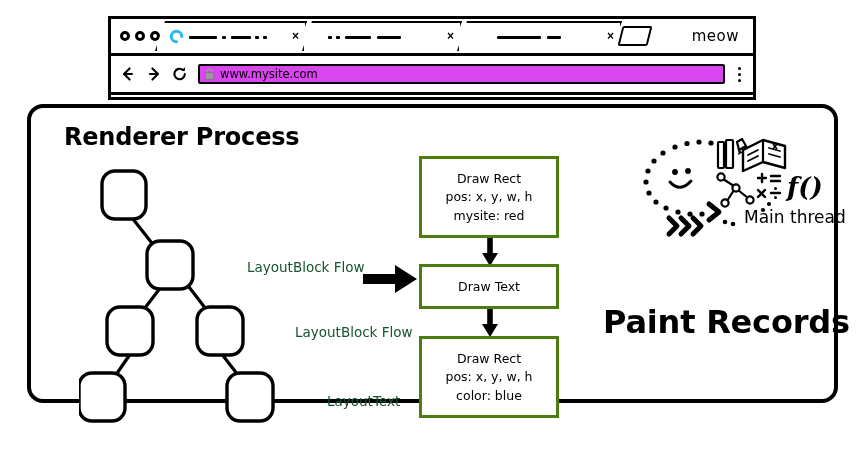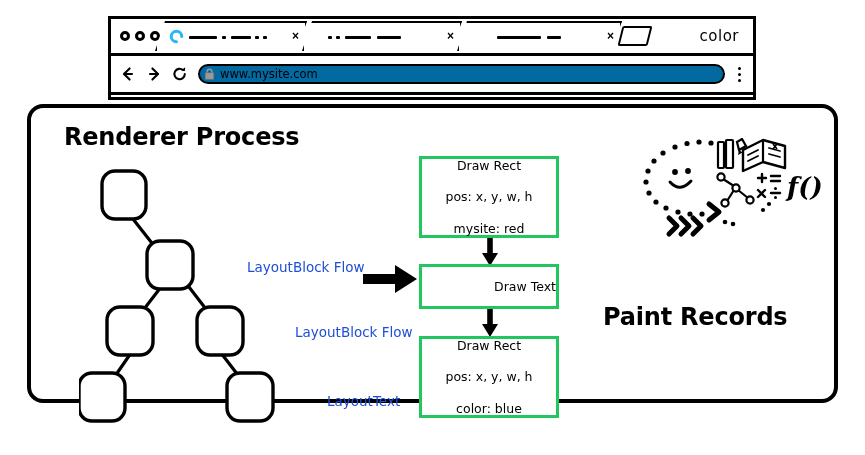--- a/index.html
+++ b/index.html
@@ -165,26 +165,26 @@
   .nav-btn {
     width: 16px;
     height: 16px;
     flex: 0 0 auto;
   }
   #url-bar {
     flex: 1 1 auto;
     height: 20px;
     border: 2.5px solid #000;
     box-sizing: border-box;
-    border-radius: 10px;
+    border-radius: 2px;
     display: flex;
     align-items: center;
     padding: 0 4px;
     gap: 5px;
-    background: #0369a1;
+    background: #d946ef;
   }
   #lock-icon {
     width: 11px;
     height: 12px;
     flex: 0 0 auto;
   }
   #url-text {
     font-size: 11.5px;
     font-family: "DejaVu Sans", sans-serif;
     color: #000;
@@ -244,21 +244,21 @@
     left: 48px;
     top: 55px;
     width: 330px;
     height: 260px;
   }
   #layout-tree svg { display: block; }
   .tree-label {
     position: absolute;
     font-size: 13.5px;
     font-family: "DejaVu Sans", sans-serif;
-    color: #1d4ed8;
+    color: #14532d;
     white-space: nowrap;
   }
 
   
   #flow-arrow {
     position: absolute;
     left: 330px;
     top: 154px;
     width: 58px;
     height: 34px;
@@ -269,54 +269,54 @@
     position: absolute;
     left: 388px;
     top: 48px;
     width: 150px;
     height: 268px;
   }
   .paint-box {
     position: absolute;
     left: 0;
     width: 140px;
-    border: 3px solid #22c55e;
+    border: 3px solid #4d7c0f;
     box-sizing: border-box;
     background: #fff;
     display: flex;
     flex-direction: column;
     align-items: center;
     justify-content: center;
-    gap: 16px;
+    gap: 3px;
     text-align: center;
   }
   .paint-box .pb-line {
     font-size: 12.5px;
     font-family: "DejaVu Sans", sans-serif;
     line-height: 1.25;
     white-space: nowrap;
     color: #000;
   }
   #paint-box-1 { top: 0px;   height: 82px; }
-  #paint-box-2 { top: 108px; height: 45px; align-items: flex-end; }
+  #paint-box-2 { top: 108px; height: 45px; }
   #paint-box-3 { top: 180px; height: 82px; }
   .chain-arrow {
     position: absolute;
     left: 63px;
     width: 16px;
     height: 28px;
   }
   #chain-arrow-1 { top: 82px; }
   #chain-arrow-2 { top: 153px; }
 
   #paint-records-title {
     position: absolute;
     left: 572px;
     top: 195px;
-    font-size: 24px;
+    font-size: 32px;
     font-weight: 700;
     font-family: "DejaVu Sans", sans-serif;
     letter-spacing: -0.2px;
     white-space: nowrap;
   }
 
   
   #main-thread-doodle {
     position: absolute;
     left: 608px;
@@ -385,21 +385,21 @@
           <i style="left:76px;width:14px;"></i>
         </span>
         <span class="tab-close">×</span>
       </div>
     </div>
 
     <div id="new-tab-button">
       <span class="para"></span>
     </div>
 
-    <div id="meow-label">color</div>
+    <div id="meow-label">meow</div>
   </div>
 
   <div id="nav-bar">
     <svg class="nav-btn" viewBox="0 0 20 20">
       <path d="M12 3 L5 10 L12 17" fill="none" stroke="#000" stroke-width="2.6" stroke-linecap="round" stroke-linejoin="round"></path>
       <path d="M5.5 10 L15 10" stroke="#000" stroke-width="2.6" stroke-linecap="round"></path>
     </svg>
     <svg class="nav-btn" viewBox="0 0 20 20">
       <path d="M8 3 L15 10 L8 17" fill="none" stroke="#000" stroke-width="2.6" stroke-linecap="round" stroke-linejoin="round"></path>
       <path d="M5 10 L14.5 10" stroke="#000" stroke-width="2.6" stroke-linecap="round"></path>
@@ -569,13 +569,14 @@
     <g fill="#000">
       <circle cx="130" cy="66" r="2.1"></circle>
         <circle cx="124" cy="72" r="2.1"></circle>
     </g>
 
     <g>
       <text x="148" y="58" font-family="DejaVu Serif, serif" font-size="26" font-style="italic" font-weight="700" fill="#000">f()</text>
     </g>
   </svg>
 
+  <div id="main-thread-label">Main thread</div>
 </div>
 
 </body></html>

